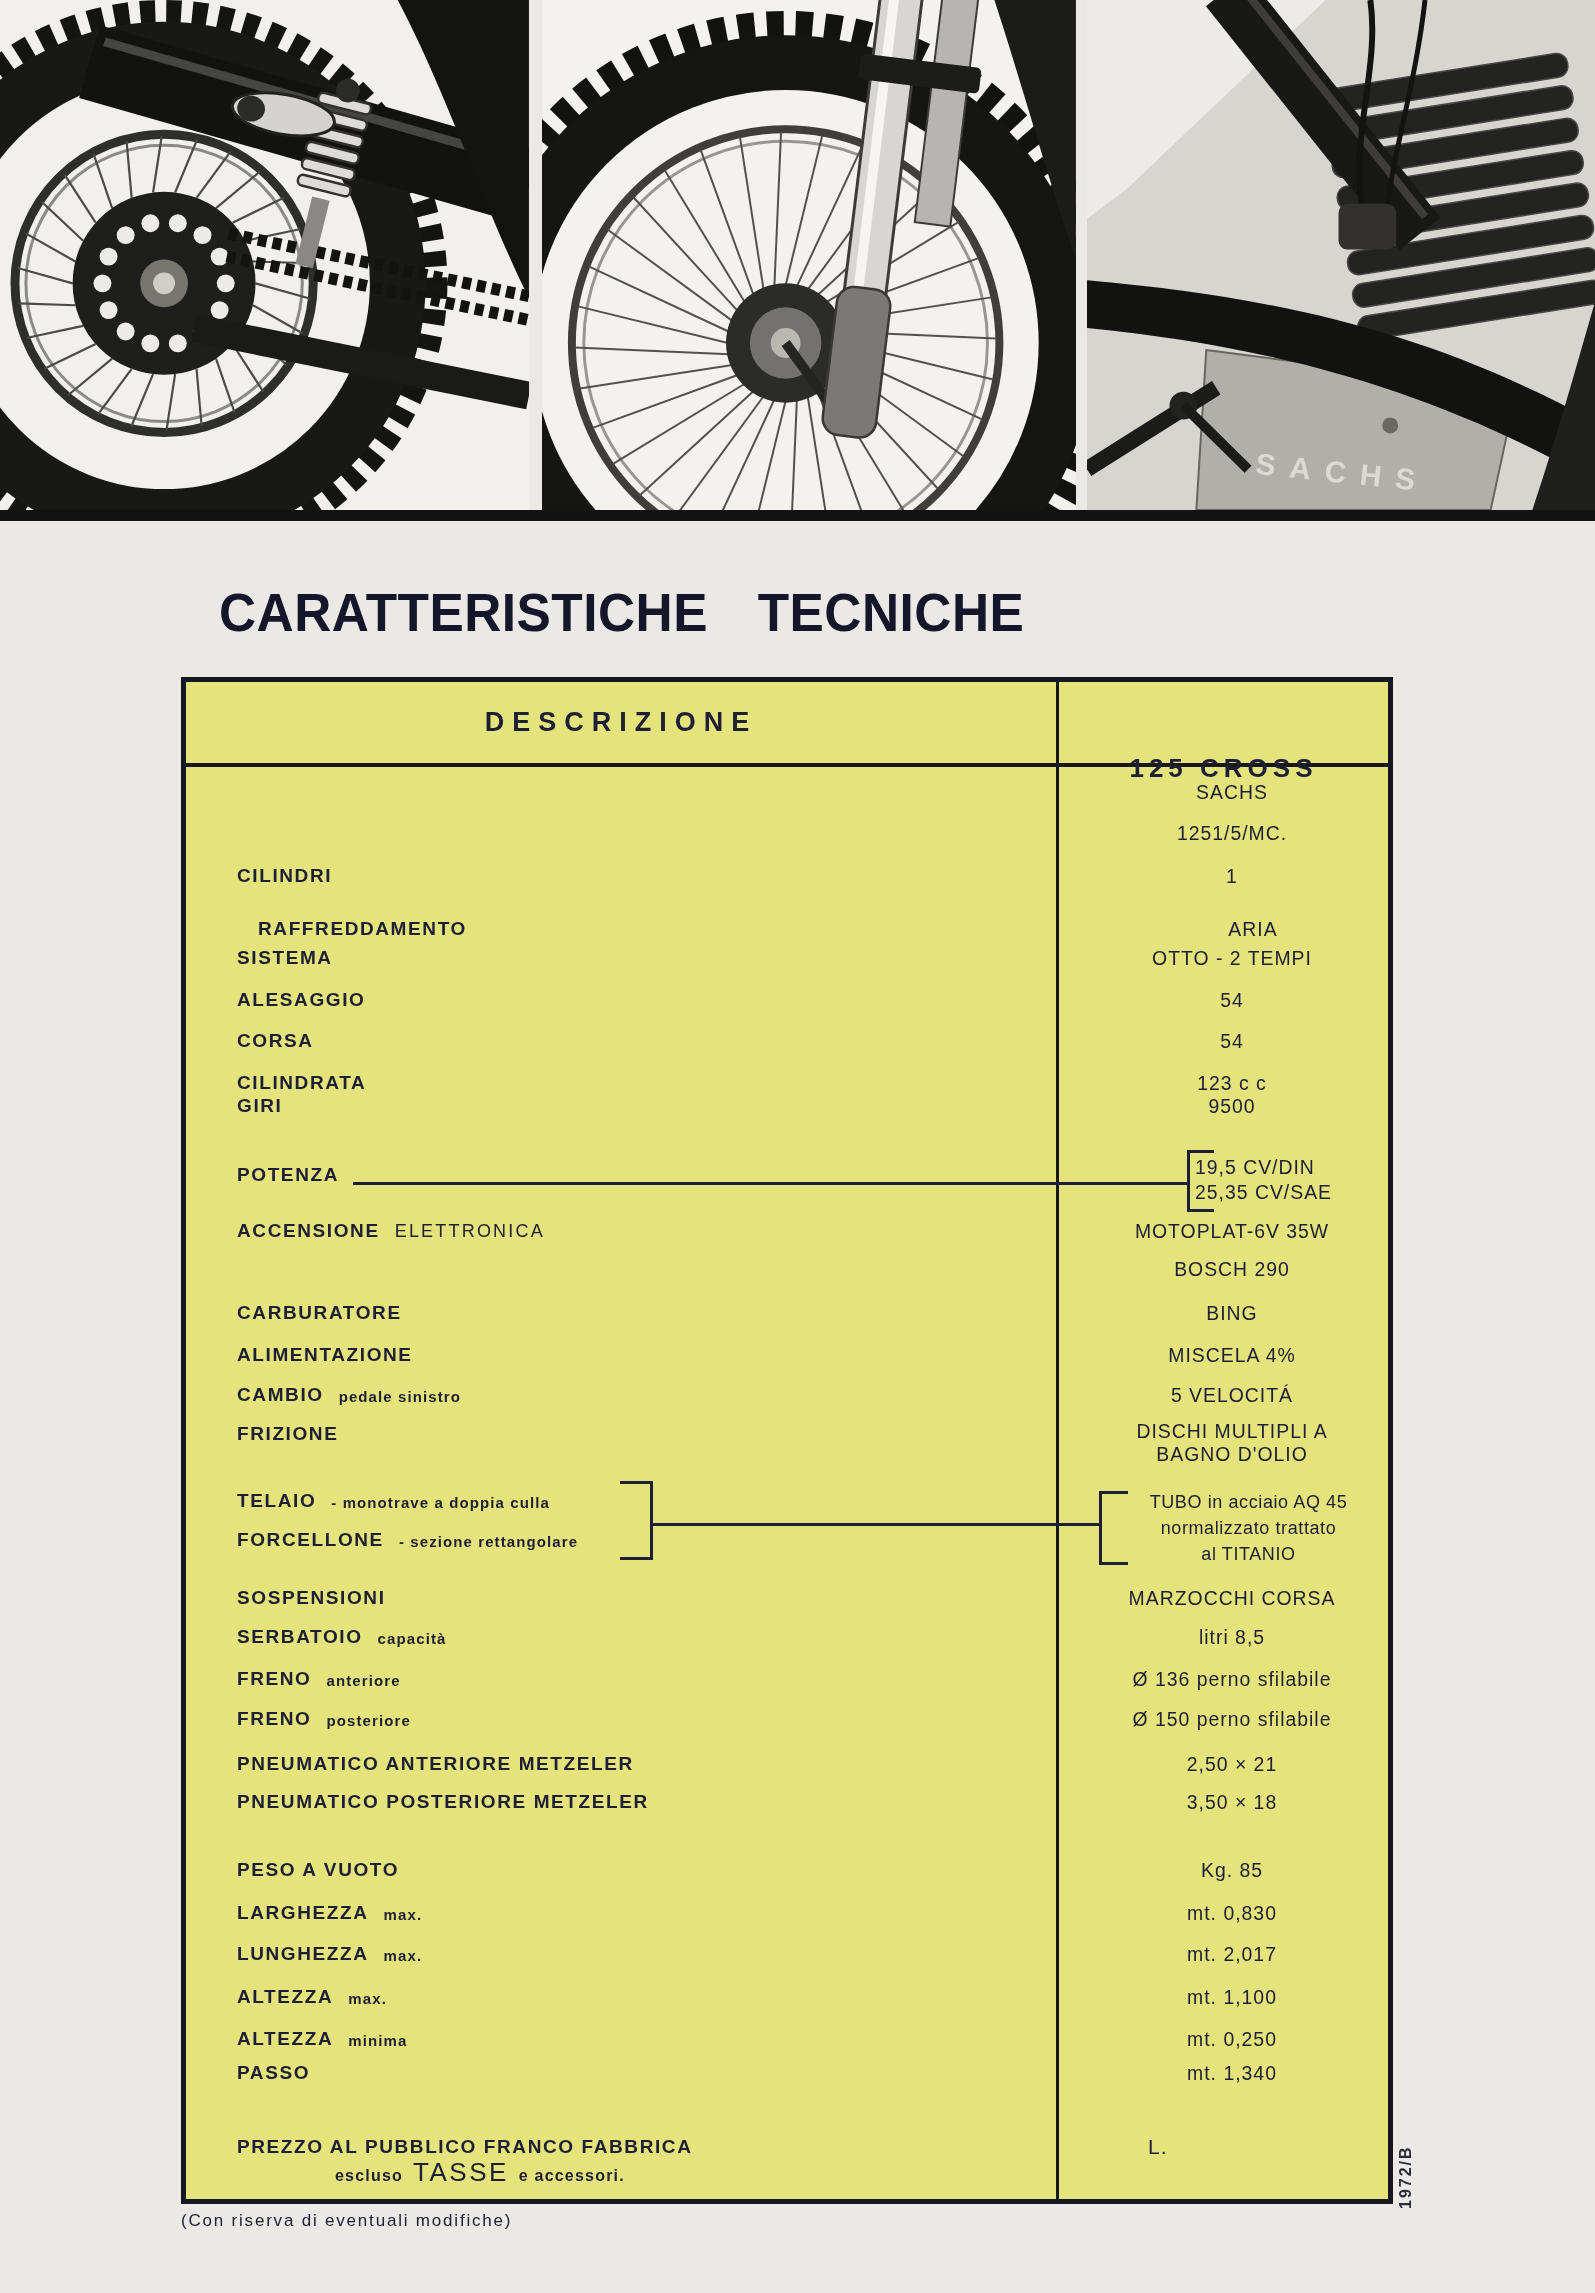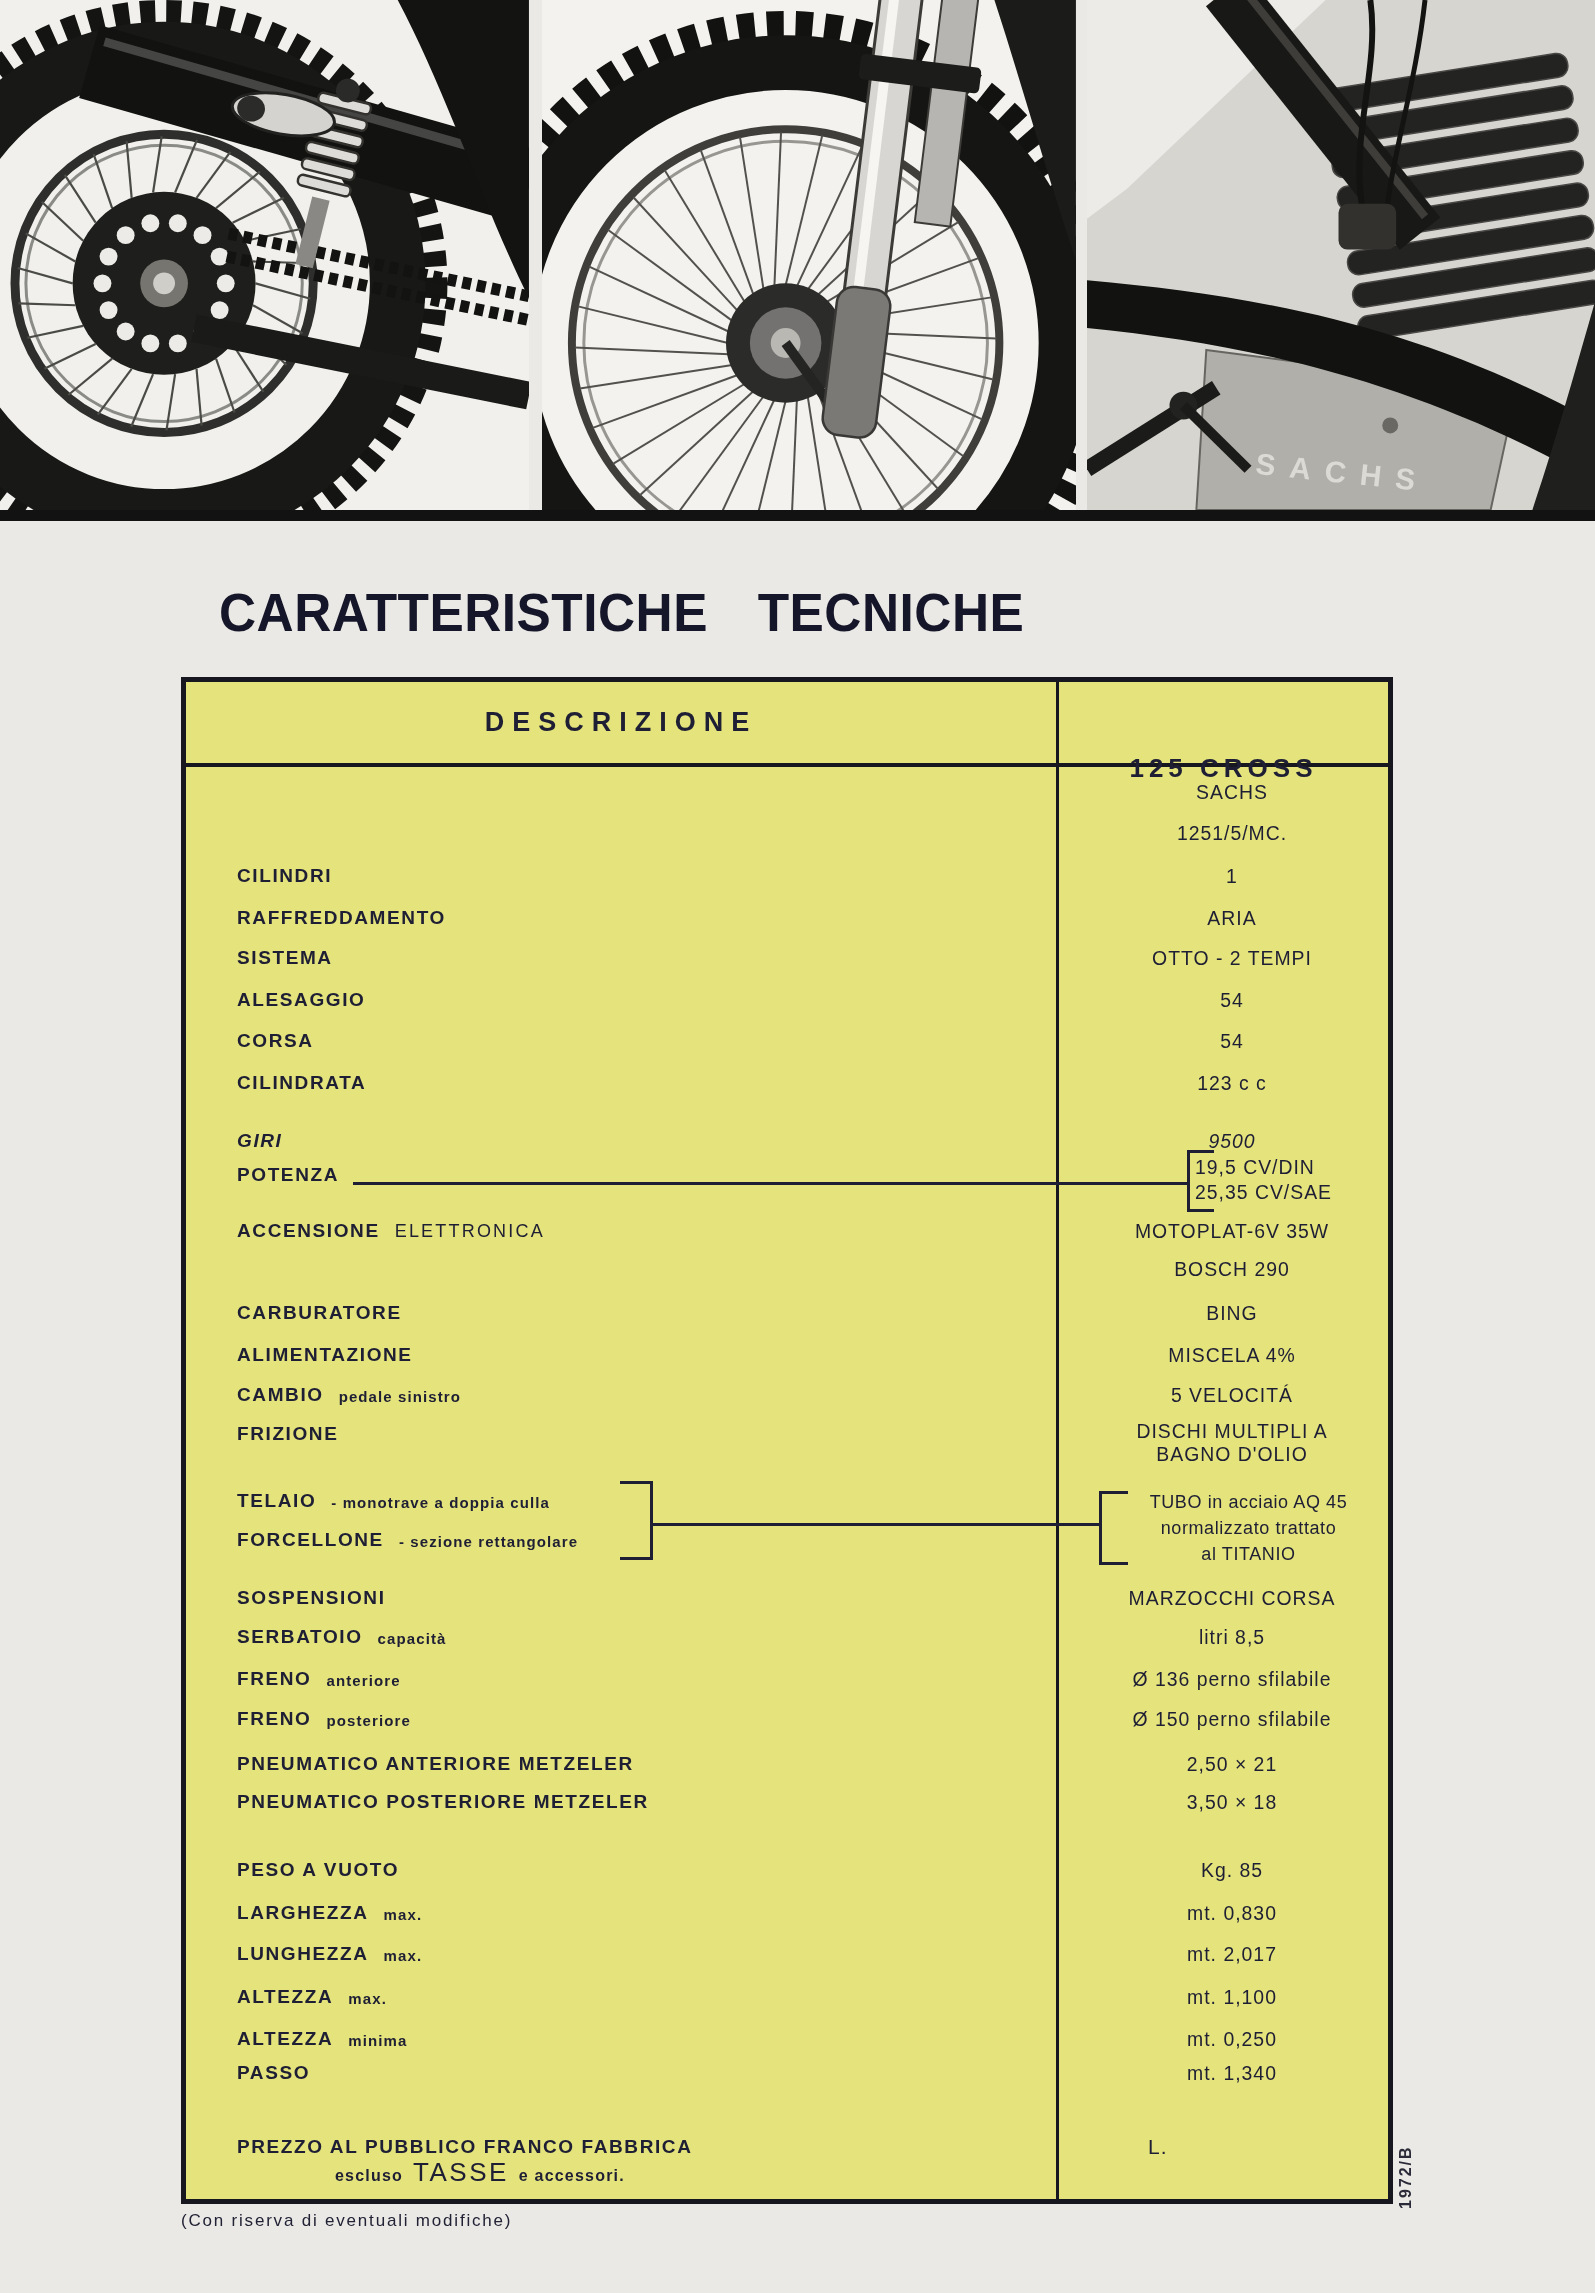--- a/index.html
+++ b/index.html
@@ -263,21 +263,21 @@
         </div>
         <div class="row" style="top: 130px;">
           <div class="cell-value">1251/5/MC.</div>
         </div>
         <div class="row" style="top: 173px;">
           <div class="cell-label">
             <span class="lbl">CILINDRI</span>
           </div>
           <div class="cell-value">1</div>
         </div>
-        <div class="row" style="top: 215px;">
+        <div class="row" style="top: 226px; margin-left: 21px;">
           <div class="cell-label">
             <span class="lbl">RAFFREDDAMENTO</span>
           </div>
           <div class="cell-value">ARIA</div>
         </div>
         <div class="row" style="top: 255px;">
           <div class="cell-label">
             <span class="lbl">SISTEMA</span>
           </div>
           <div class="cell-value">OTTO - 2 TEMPI</div>
@@ -293,21 +293,21 @@
             <span class="lbl">CORSA</span>
           </div>
           <div class="cell-value">54</div>
         </div>
         <div class="row" style="top: 380px;">
           <div class="cell-label">
             <span class="lbl">CILINDRATA</span>
           </div>
           <div class="cell-value">123 c c</div>
         </div>
-        <div class="row" style="top: 438px; font-style: italic;">
+        <div class="row" style="top: 403px;">
           <div class="cell-label">
             <span class="lbl">GIRI</span>
           </div>
           <div class="cell-value">9500</div>
         </div>
         <div class="row" style="top: 528px;">
           <div class="cell-label">
             <span class="lbl">ACCENSIONE</span>
             <span class="dtl dtl-caps">ELETTRONICA</span>
           </div>

